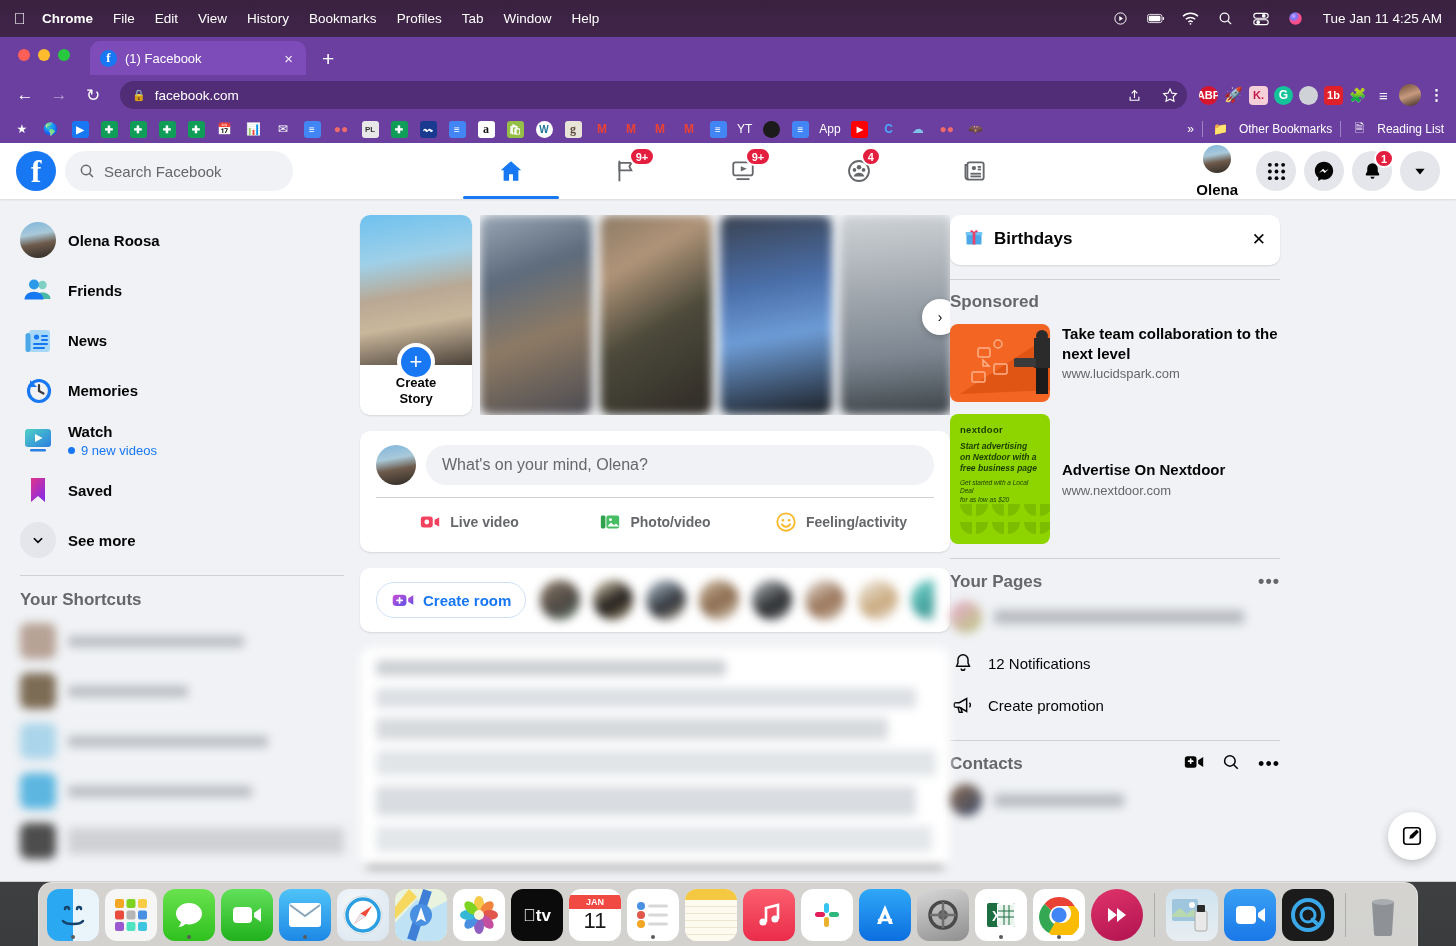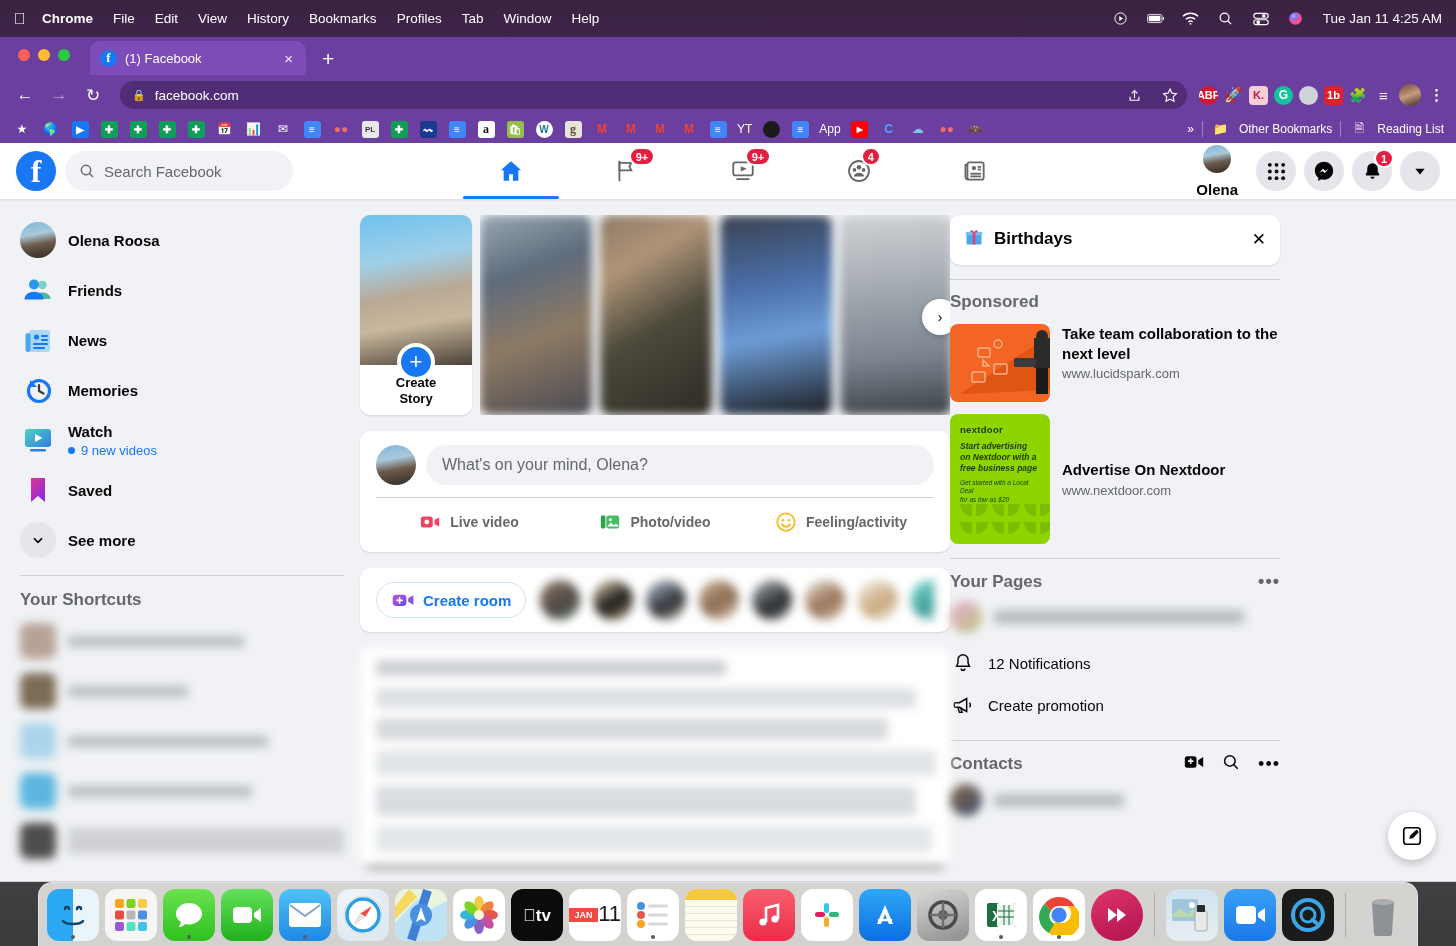--- a/index.html
+++ b/index.html
@@ -925,21 +925,21 @@
             <ellipse cx="12" cy="13" rx="5" ry="8" fill="#7ed321" transform="rotate(-45 12 13)"></ellipse>
             <circle cx="20" cy="20" r="5" fill="#fdf6d8"></circle>
           </g>
         </svg>
     </div>
     <div class="dock-icon" style="background:#0b0b0b;">
       <svg width="40" height="22" viewBox="0 0 40 22">
           <text x="20" y="17" text-anchor="middle" font-family="Liberation Sans, sans-serif" font-size="17" font-weight="bold" fill="#fff">tv</text>
         </svg>
     </div>
-    <div class="dock-icon" style="background:#fff;flex-direction:row;">
+    <div class="dock-icon" style="background:#fff;flex-direction:column;">
       <div style="background:#f04a42;color:#fff;font-size:9px;font-weight:bold;width:100%;text-align:center;padding:2px 0;">JAN</div>
       <div style="color:#1b1b1b;font-size:22px;font-weight:300;line-height:1.1;">11</div>
     </div>
     <div class="dock-icon" style="background:#fff;">
       <svg width="36" height="30" viewBox="0 0 36 30">
           <circle cx="6" cy="6" r="4" fill="#4a90e2"></circle>
           <rect x="13" y="4.5" width="20" height="3" rx="1.5" fill="#d8d8d8"></rect>
           <circle cx="6" cy="15" r="4" fill="#e2574c"></circle>
           <rect x="13" y="13.5" width="20" height="3" rx="1.5" fill="#d8d8d8"></rect>
           <circle cx="6" cy="24" r="4" fill="#f5a623"></circle>

